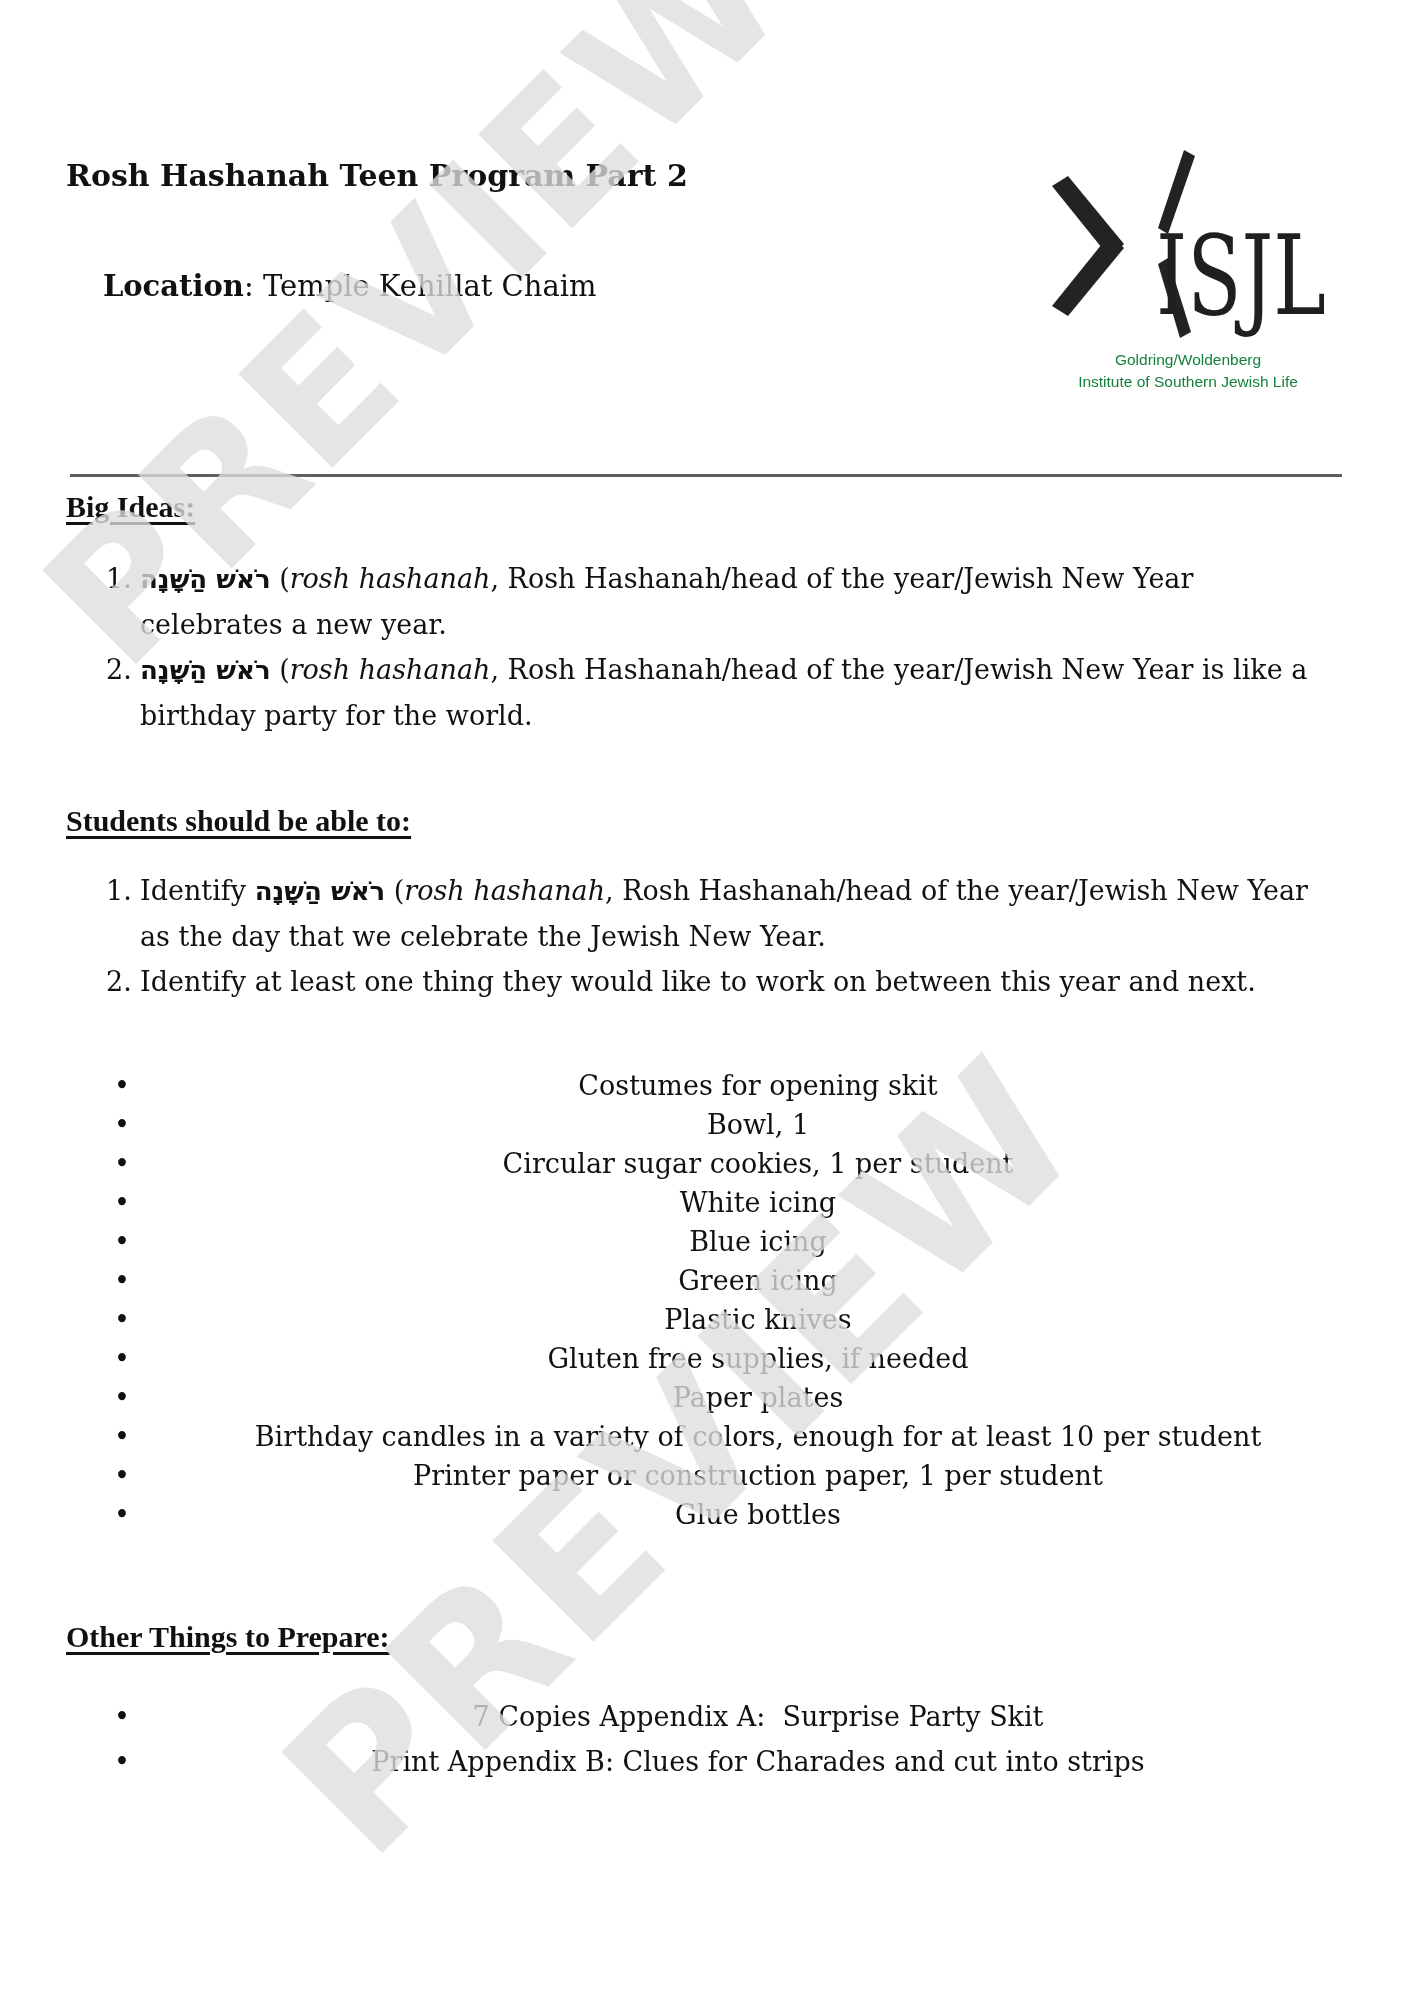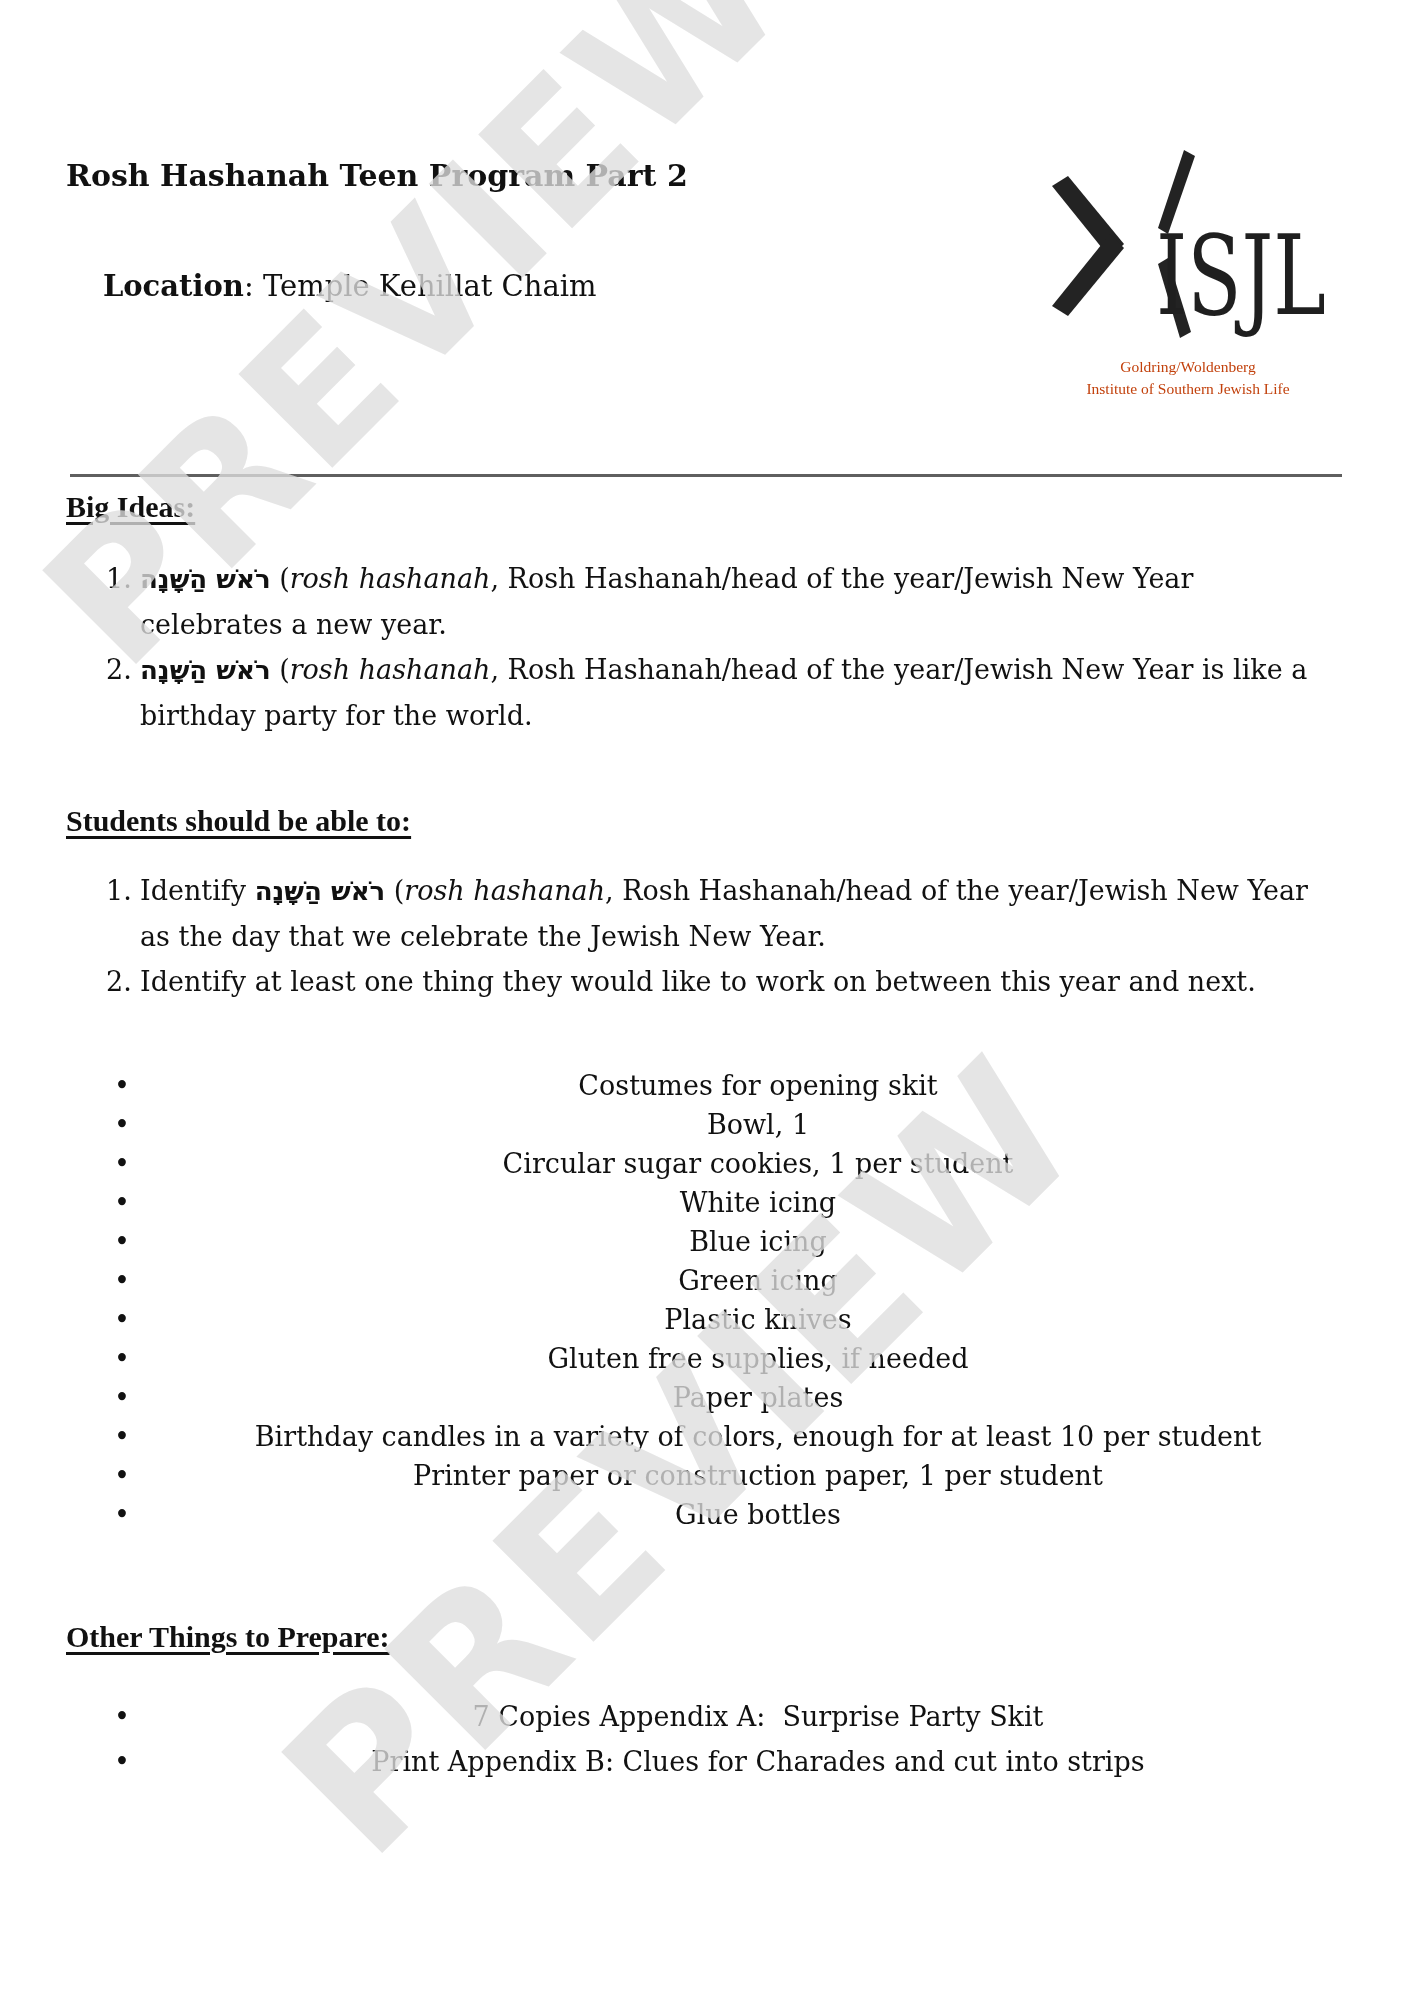--- a/index.html
+++ b/index.html
@@ -10,22 +10,22 @@
   
   .hline{position:absolute;left:66px;white-space:pre-wrap;font-size:29px;line-height:40px;}
   .hline b{font-weight:bold;}
   #doc-title{top:156px;font-weight:bold;font-size:30px;}
   #loc-line{top:226px;}
   #date-line{top:292px;}
 
   
   .logo{position:absolute;left:1028px;top:146px;width:320px;text-align:center;}
   .logo svg{display:block;margin:0 auto;}
-  .logo-caption{margin-top:10px;font-family:Liberation Serif, serif;font-size:15.5px;
-                color:#c2410c;line-height:1.45;}
+  .logo-caption{margin-top:3px;font-family:Liberation Sans, sans-serif;font-size:15.5px;
+                color:#15803d;line-height:1.45;}
 
   .divider{position:absolute;left:70px;top:474px;width:1272px;height:3px;background:#5f5f5f;}
 
   
   .sec{position:absolute;left:66px;width:1300px;}
   .sec h2{margin:0;font-size:30px;line-height:42px;font-weight:bold;
           text-decoration:underline;text-decoration-thickness:3px;text-underline-offset:5px;font-family:Liberation Serif, serif;}
   #sec-big{top:486px;}   #sec-big  h2{margin-bottom:28px;}
   #sec-obj{top:800px;}   #sec-obj  h2{margin-bottom:26px;}
   #sec-sup{top:1066px;}  #sec-sup  h2{margin-bottom:8px;}

